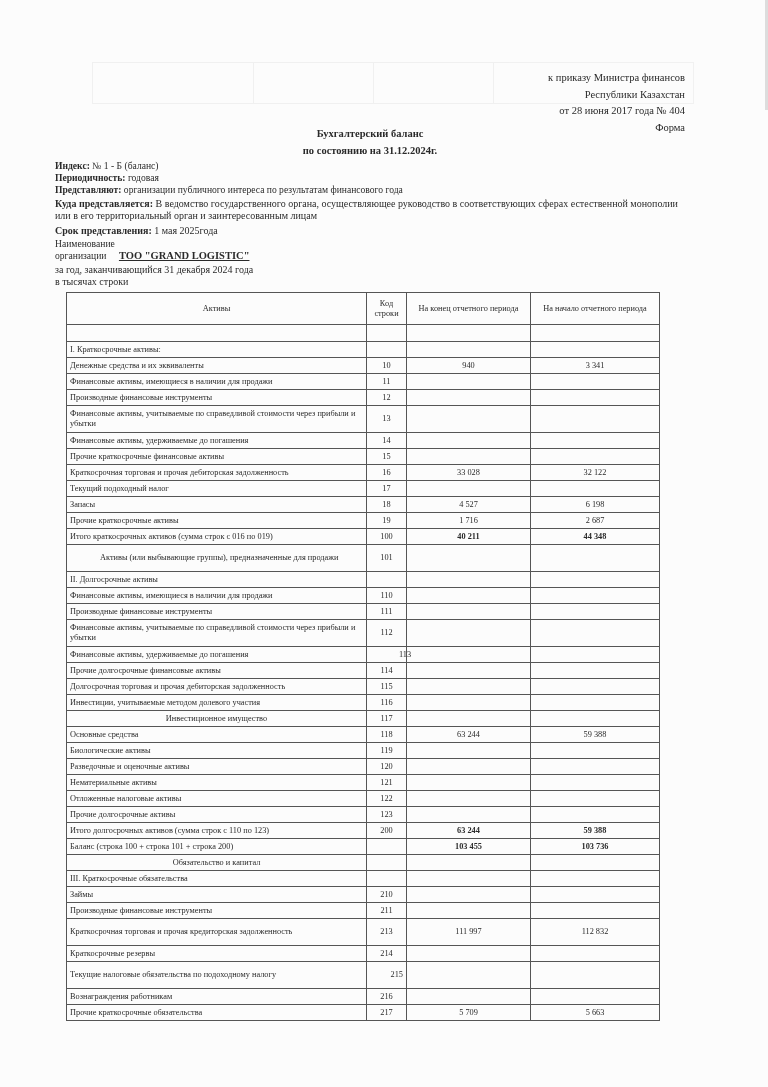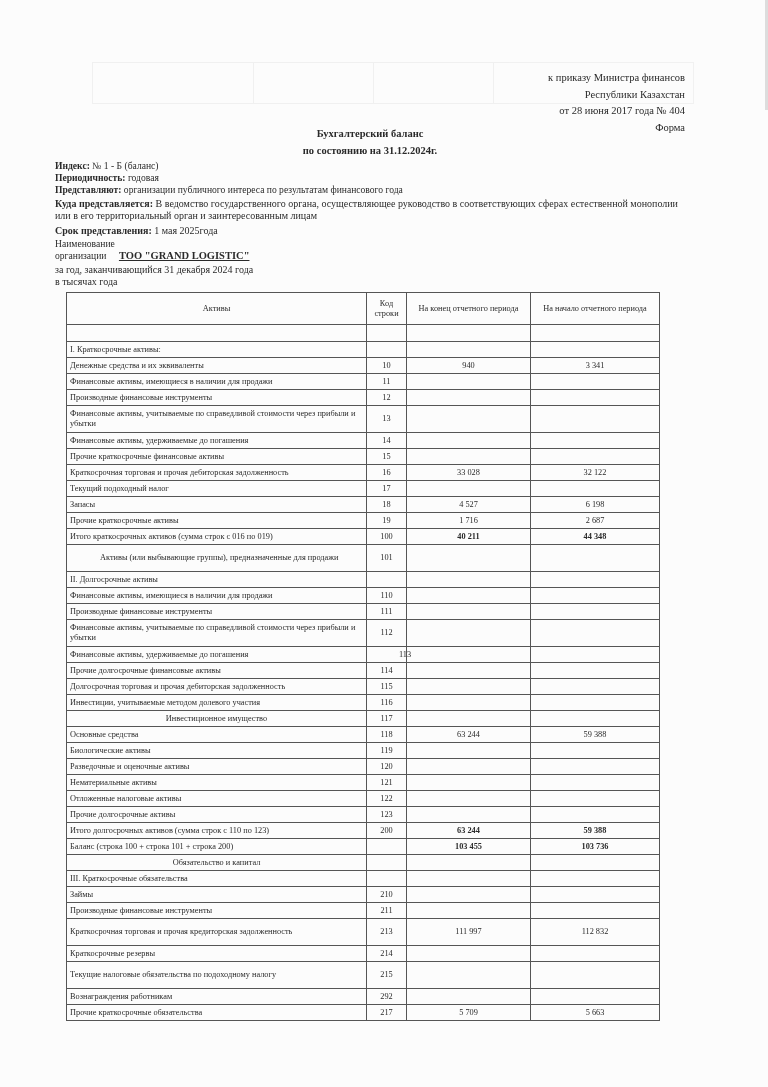--- a/index.html
+++ b/index.html
@@ -69,21 +69,21 @@
 <div class="meta small" style="top:225px">
   <b>Срок представления:</b>
   <span>1 мая 2025года</span>
 </div>
 <div class="meta" style="top:238px">Наименование</div>
 <div class="meta" style="top:250px">
   <span>организации</span>
   <span class="org">ТОО "GRAND LOGISTIC"</span>
 </div>
 <div class="meta small" style="top:264px">за год, заканчивающийся 31 декабря 2024 года</div>
-<div class="meta small" style="top:276px">в тысячах года</div>
+<div class="meta small" style="top:276px">в тысячах строки</div>
 
 <table class="bal">
   <colgroup>
       <col class="c1">
       <col class="c2">
       <col class="c3">
       <col class="c4">
     </colgroup>
   <thead>
     <tr>
@@ -311,27 +311,27 @@
         <td class="num" style="height: 24px;">112 832</td>
       </tr>
       <tr>
         <td style="height: 13px;">Краткосрочные резервы</td>
         <td class="code" style="height: 13px;">214</td>
         <td class="num" style="height: 13px;"></td>
         <td class="num" style="height: 13px;"></td>
       </tr>
       <tr>
         <td style="height: 24px;">Текущие налоговые обязательства по подоходному налогу</td>
-        <td class="code" style="height: 24px;">215</td>
+        <td class="code" style="height: 24px; text-align: right;">215</td>
         <td class="num" style="height: 24px;"></td>
         <td class="num" style="height: 24px;"></td>
       </tr>
       <tr>
         <td style="height: 13px;">Вознаграждения работникам</td>
-        <td class="code" style="height: 13px;">292</td>
+        <td class="code" style="height: 13px;">216</td>
         <td class="num" style="height: 13px;"></td>
         <td class="num" style="height: 13px;"></td>
       </tr>
       <tr>
         <td style="height: 13px;">Прочие краткосрочные обязательства</td>
         <td class="code" style="height: 13px;">217</td>
         <td class="num" style="height: 13px;">5 709</td>
         <td class="num" style="height: 13px;">5 663</td>
       </tr>
     </tbody>

